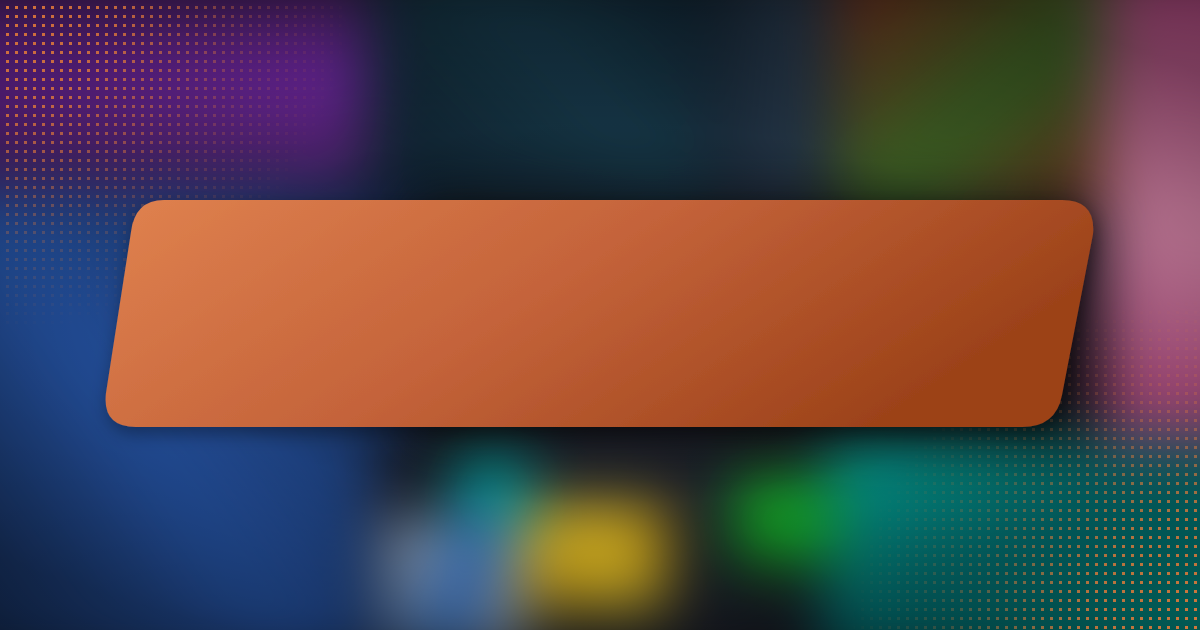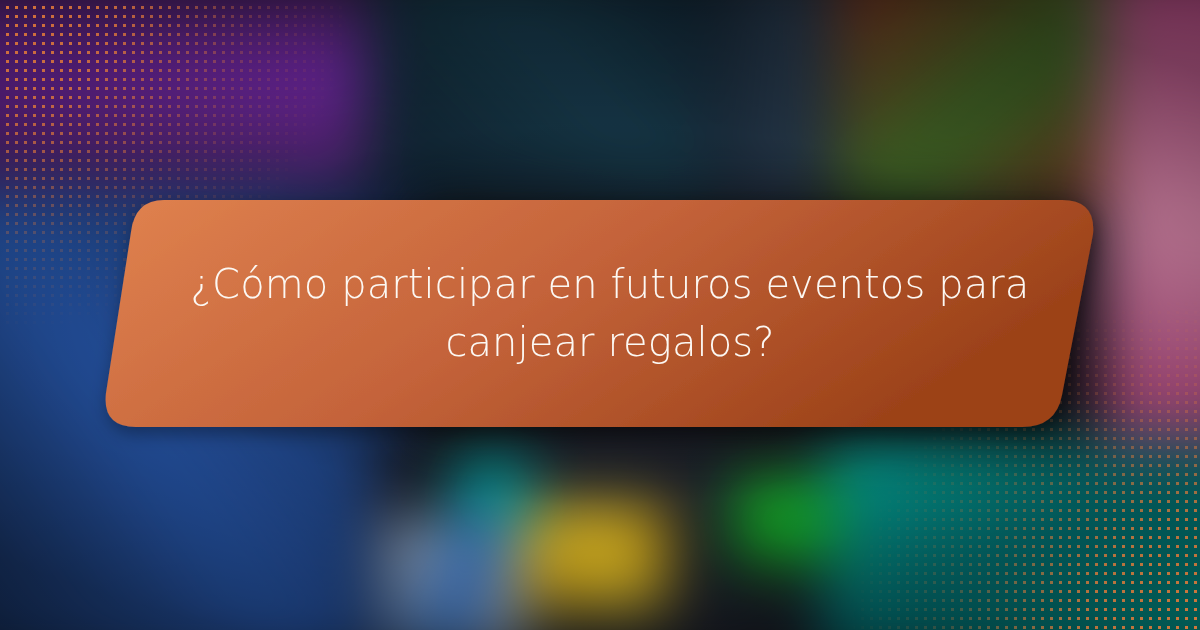--- a/index.html
+++ b/index.html
@@ -126,18 +126,17 @@
                Q 1096 200 1093 234
                L 1062 395
                Q 1056 427 1022 427
                L 136 427
                Q 102 427 106 393
                L 131 232
                Q 135 200 164 200 Z"></path>
     </svg>
 
     <div id="banner-text" style="color: rgb(252, 248, 243);">
-      <span>¿Cómo participar en futuros eventos para</span><br>
-      <span>canjear regalos?</span>
+      <br>
     </div>
   </div>
 
 </div>
 
 </body></html>

